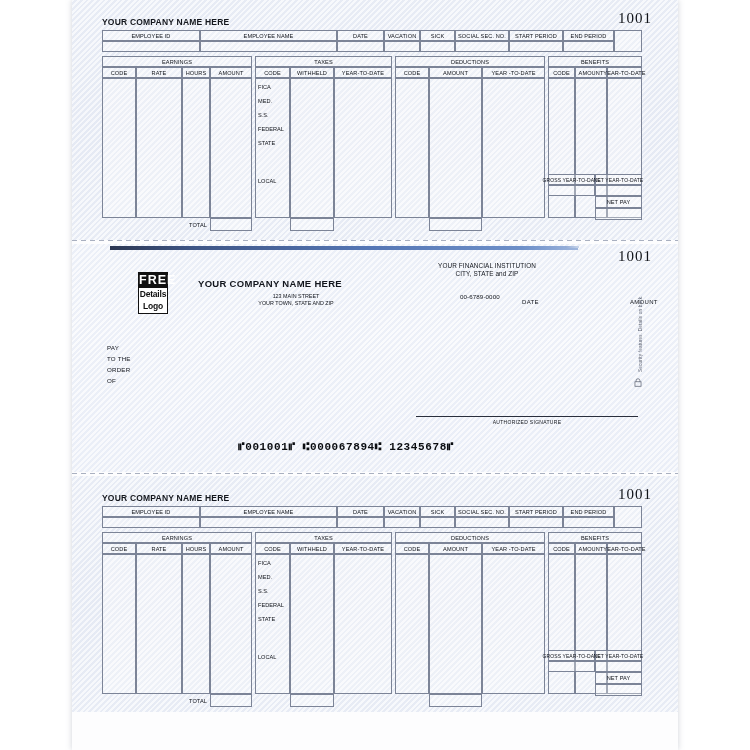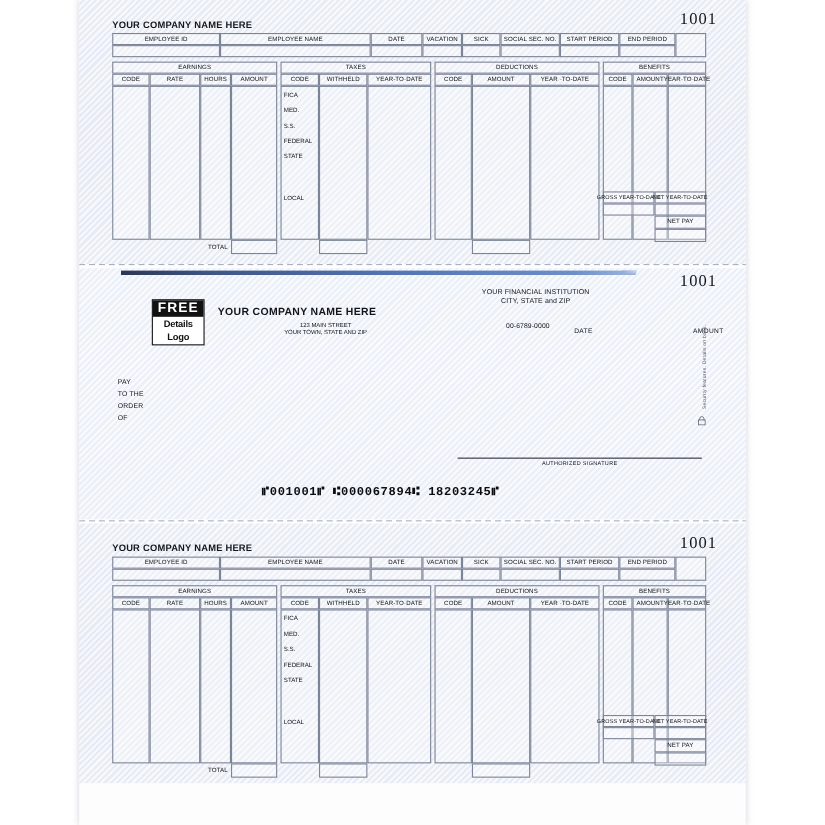--- a/index.html
+++ b/index.html
@@ -114,21 +114,21 @@
 
   <div class="section stub" id="stub-bot" style="top:476px;height:236px;"></div>
 
   <div class="perf" style="top:240px;"></div>
   <div class="perf" style="top:473px;"></div>
 
   <div class="bluebar" style="left:38px;top:246px;width:468px;"></div>
 
   <div class="cknum" style="left:546px;top:248px;">1001</div>
 
-  <div class="logobox" style="left:66px;top:272px;width:48px;height:42px;">
+  <div class="logobox" style="left:66px;top:272px;width:30px;height:42px;">
     <div class="logo-free">FREE</div>
     <div class="logo-sub">Details</div>
     <div class="logo-sub" style="padding-top:0;">Logo</div>
   </div>
 
   <div class="ctext c-big" style="left:126px;top:278px;">YOUR COMPANY NAME HERE</div>
   <div class="ctext c-addr" style="left:126px;top:293px;width:196px;">123 MAIN STREET</div>
   <div class="ctext c-addr" style="left:126px;top:300px;width:196px;">YOUR TOWN, STATE AND ZIP</div>
 
   <div class="ctext c-bank" style="left:318px;top:262px;width:194px;">YOUR FINANCIAL INSTITUTION</div>
@@ -139,21 +139,21 @@
   <div class="ctext c-sm" style="left:558px;top:299px;">AMOUNT</div>
 
   <div class="ctext c-pay" style="left:35px;top:342px;">PAY</div>
   <div class="ctext c-pay" style="left:35px;top:353px;">TO THE</div>
   <div class="ctext c-pay" style="left:35px;top:364px;">ORDER</div>
   <div class="ctext c-pay" style="left:35px;top:375px;">OF</div>
 
   <div class="sigline" style="left:344px;top:416px;width:222px;"></div>
   <div class="signote" style="left:344px;top:419px;width:222px;">AUTHORIZED SIGNATURE</div>
 
-  <div class="micr" style="left:166px;top:441px;">⑈001001⑈  ⑆000067894⑆ 18203245⑈</div>
+  <div class="micr" style="left:166px;top:441px;">⑈001001⑈  ⑆000067894⑆ 12345678⑈</div>
 
   <div class="vsec" style="left:566px;top:372px;">Security features. Details on back.</div>
   <svg class="lockicon" style="left:562px;top:378px;" viewBox="0 0 10 11">
     <path d="M2.6 4.6V3.2a2.4 2.4 0 0 1 4.8 0v1.4" fill="none" stroke="#5a6070" stroke-width="0.9"></path>
     <rect x="1.2" y="4.6" width="7.6" height="5.6" fill="none" stroke="#5a6070" stroke-width="0.9"></rect>
   </svg>
 
 <div class="coname" style="left:30px;top:17px;">YOUR COMPANY NAME HERE</div>
     <div class="cknum" style="left:546px;top:10px;">1001</div>
     <div class="cell" style="left:30px;top:30px;width:98px;height:11px;"></div>

